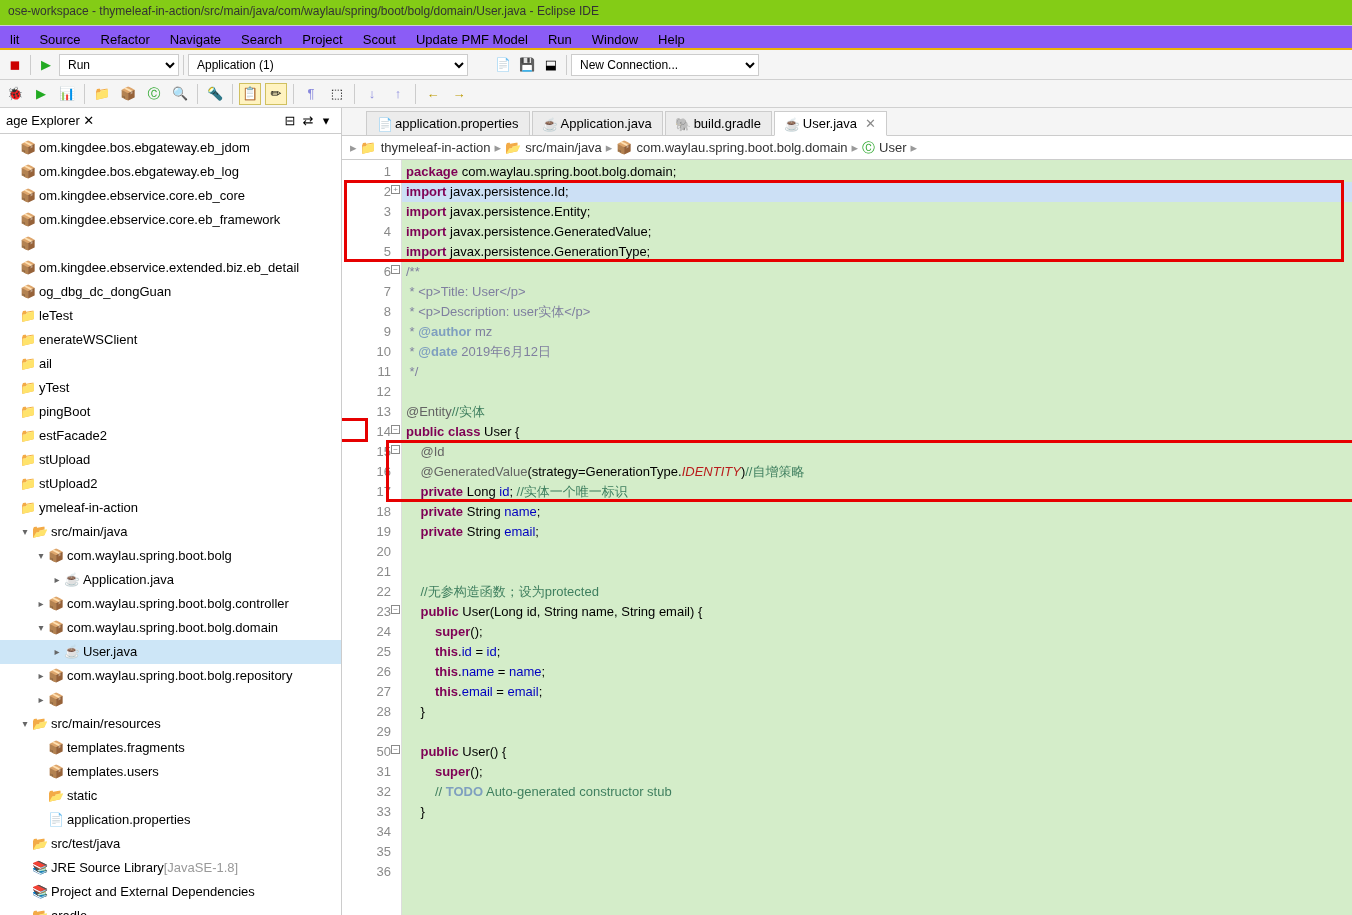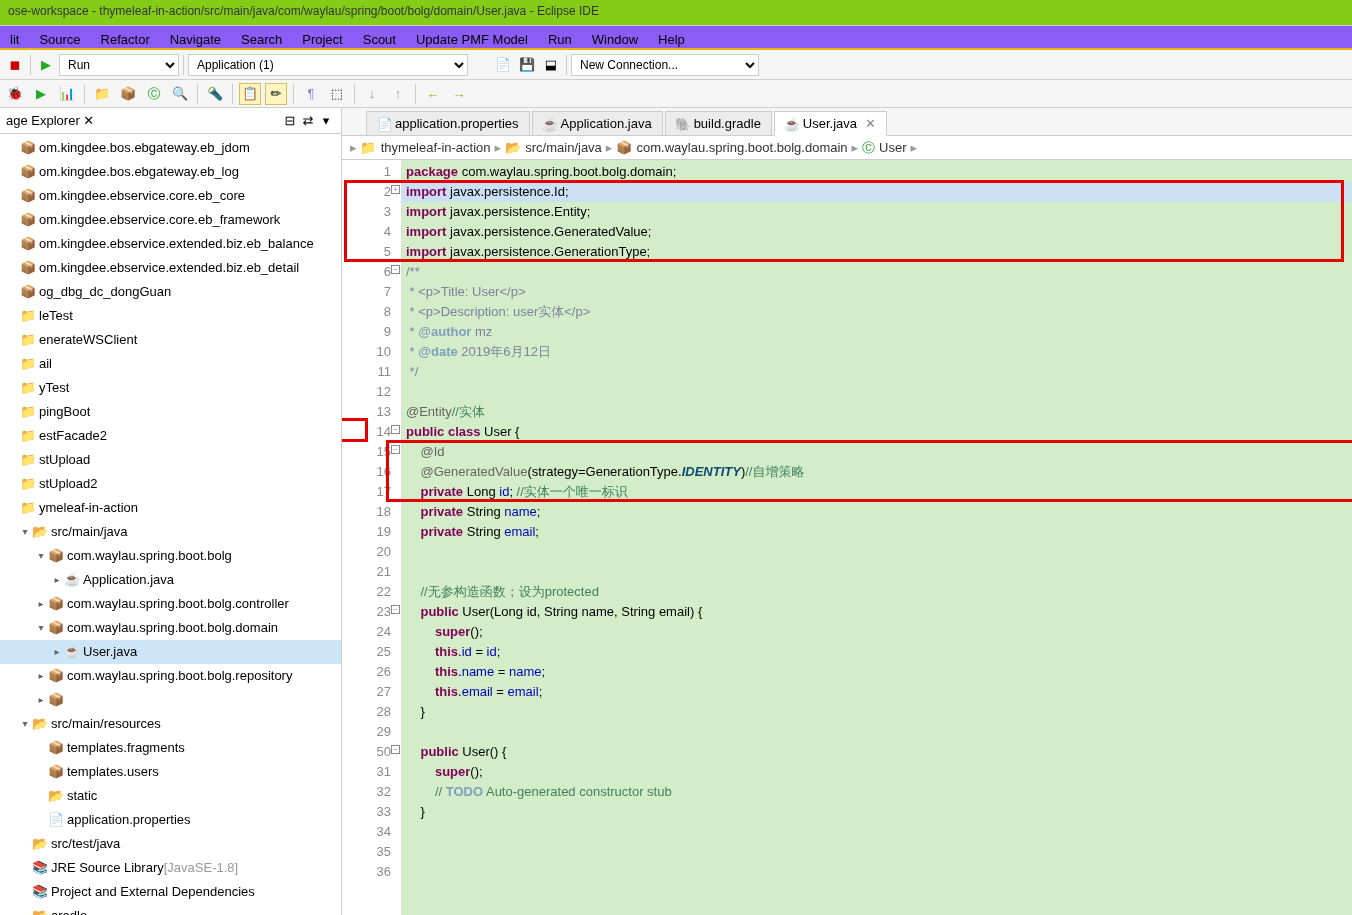--- a/index.html
+++ b/index.html
@@ -39,21 +39,21 @@
 .gutter .fold{position:absolute;right:1px;width:9px;height:9px;border:1px solid #8a8a8a;font-size:8px;line-height:7px;text-align:center;color:#8a8a8a;background:#fff}
 .code{flex:1;background:#d4edc9;padding-top:2px;white-space:pre;overflow:hidden}
 .code .line{height:20px;padding-left:4px}
 .code .line.hl-blue{background:#cce0f5}
 .kw{color:#7f0055;font-weight:bold}
 .cm2{color:#3f7f5f}
 .jd{color:#7f7f9f}
 .jdtag{color:#7f9fbf;font-weight:bold}
 .ann{color:#646464}
 .fld{color:#0000c0}
-.stat{color:#0c4a6e;font-style:italic;font-weight:bold}
+.stat{color:#b91c1c;font-style:italic;font-weight:normal}
 .redbox1{position:absolute;border:3px solid #e60000;pointer-events:none}
 select{font-family:inherit}
 </style>
 </head>
 <body>
 
 <div class="title-bar">ose-workspace - thymeleaf-in-action/src/main/java/com/waylau/spring/boot/bolg/domain/User.java - Eclipse IDE</div>
 
 <div class="menu-bar" id="menu-bar">
     <span>lit</span>
@@ -135,21 +135,20 @@
           <span>om.kingdee.ebservice.core.eb_core</span>
         </div>
         <div class="tree-item depth0">
           <span class="exp"></span>
           <span class="ico">📦</span>
           <span>om.kingdee.ebservice.core.eb_framework</span>
         </div>
         <div class="tree-item depth0">
           <span class="exp"></span>
           <span class="ico">📦</span>
-          <span>om.kingdee.ebservice.extended.biz.eb_balance</span>
         </div>
         <div class="tree-item depth0">
           <span class="exp"></span>
           <span class="ico">📦</span>
           <span>om.kingdee.ebservice.extended.biz.eb_detail</span>
         </div>
         <div class="tree-item depth0">
           <span class="exp"></span>
           <span class="ico">📦</span>
           <span>og_dbg_dc_dongGuan</span>

